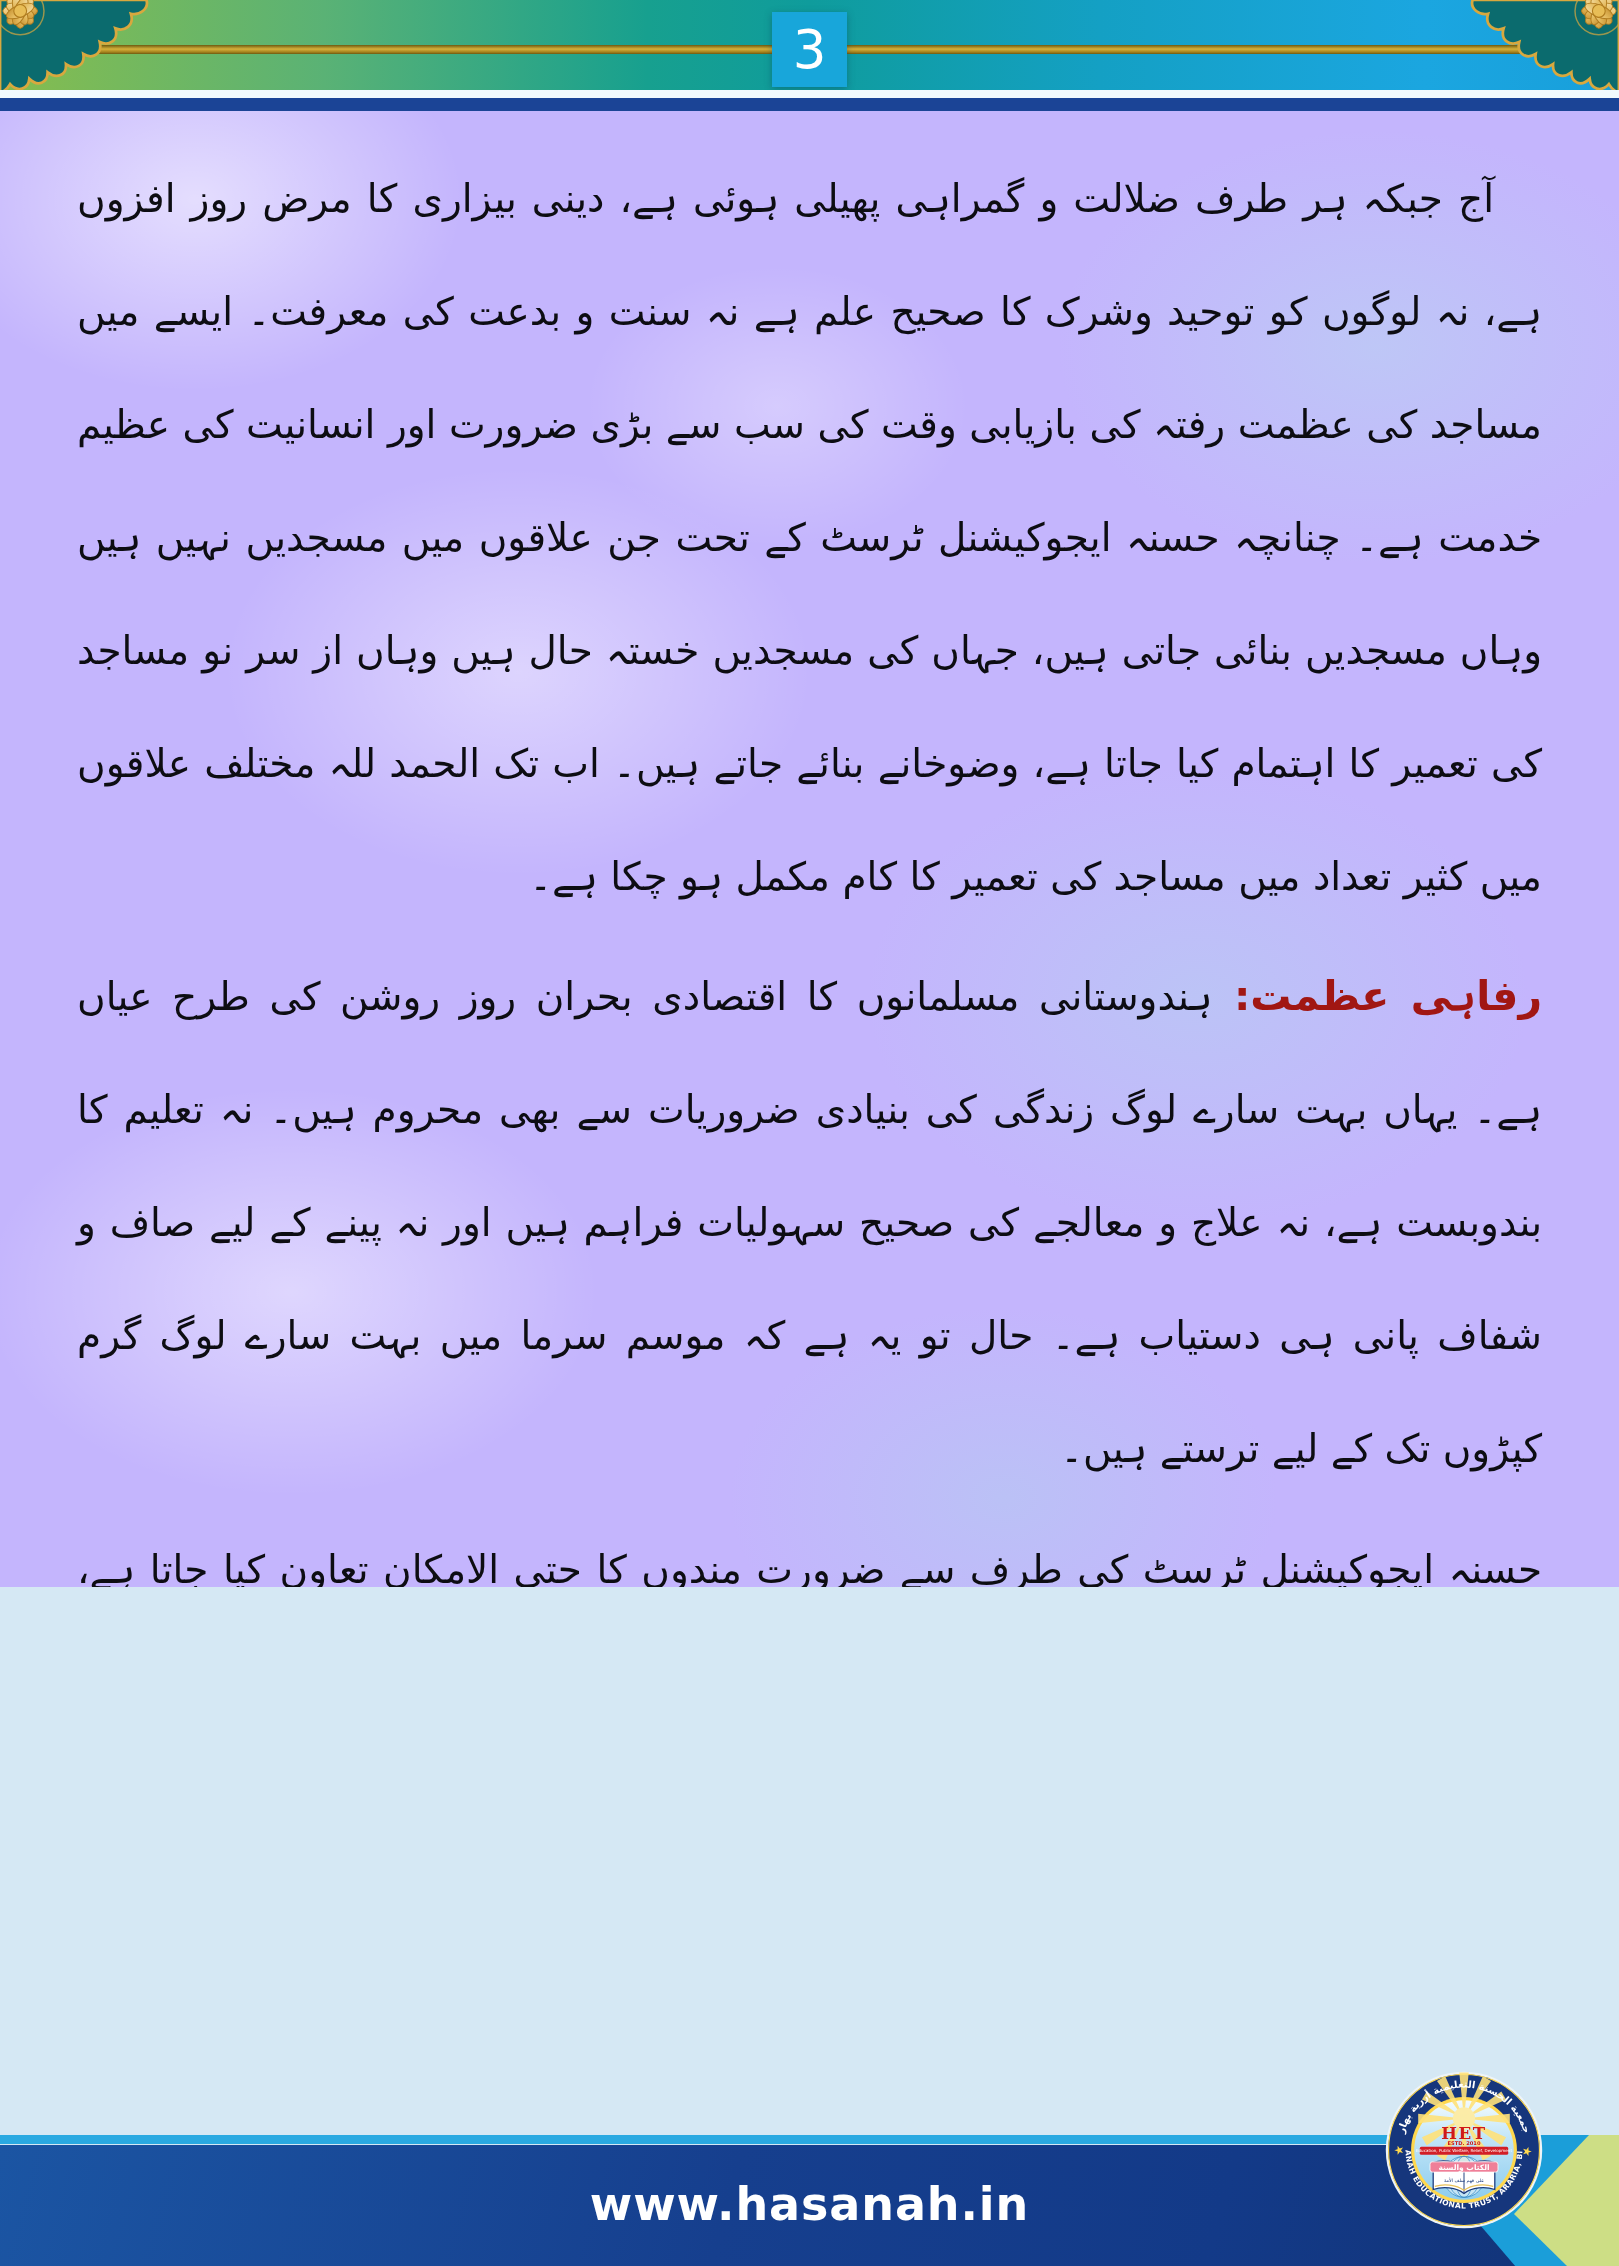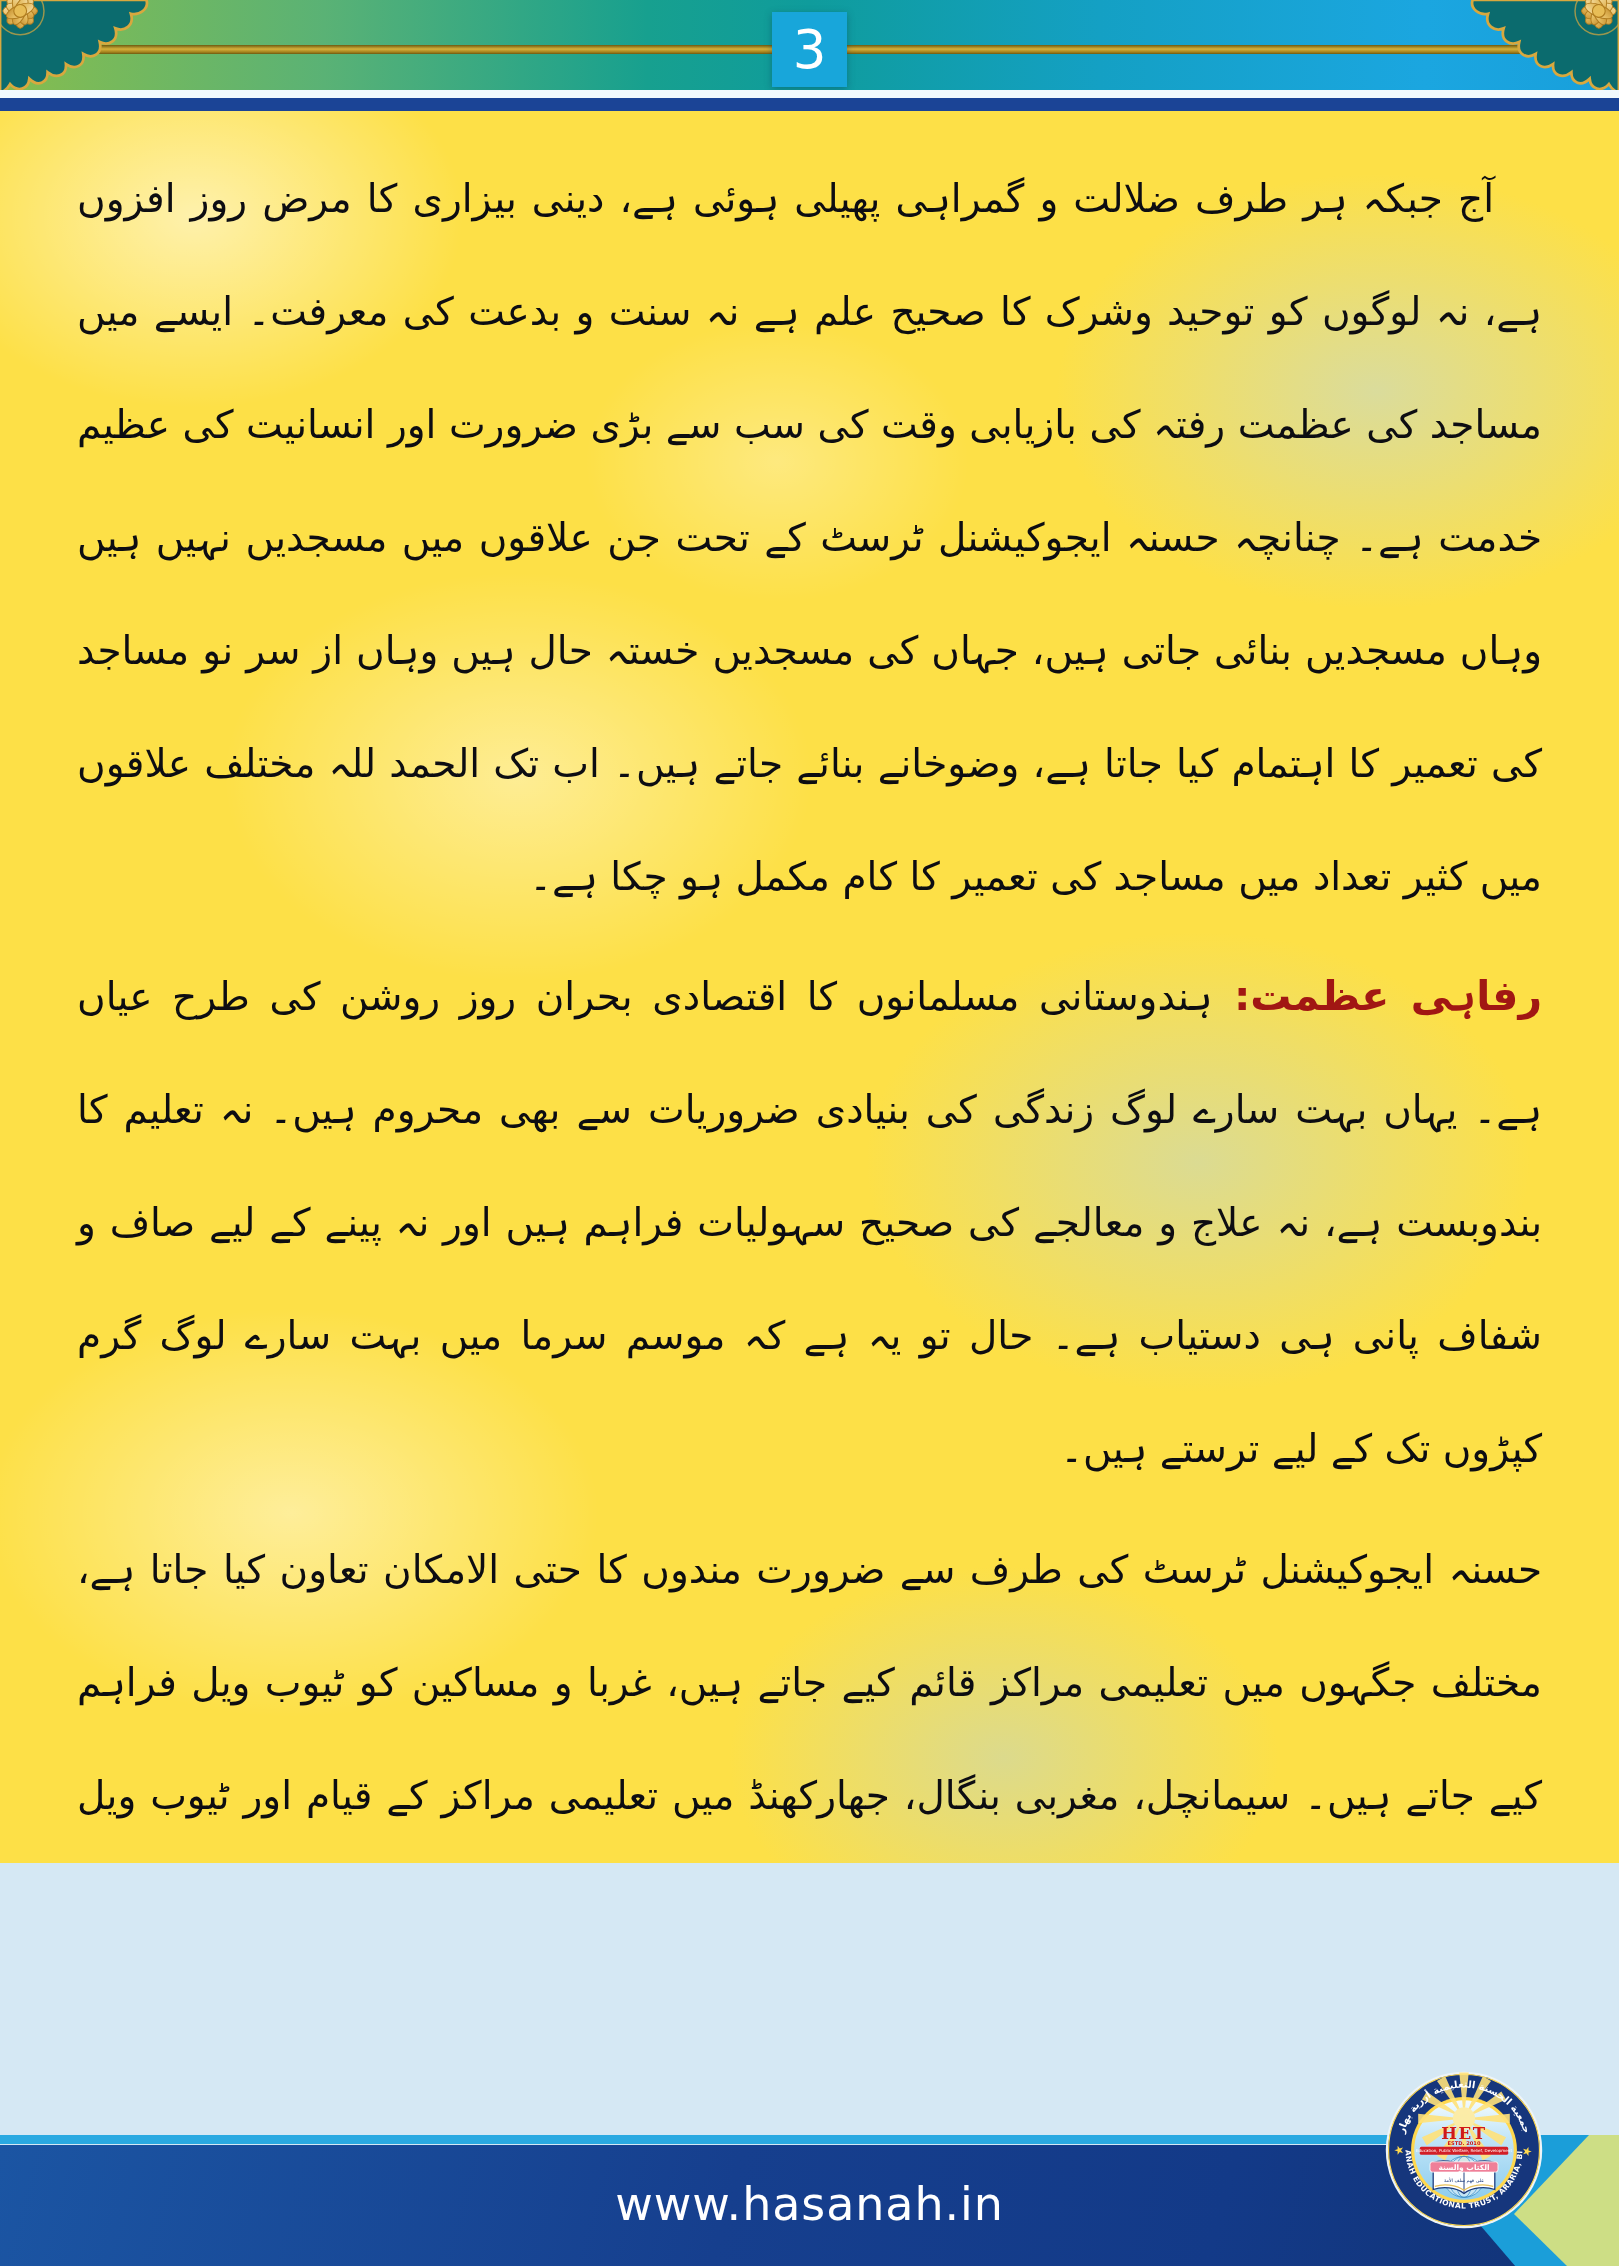--- a/index.html
+++ b/index.html
@@ -17,21 +17,21 @@
     display:flex;align-items:center;justify-content:center;
     background:#18a6da;color:#ffffff;font-size:53px;font-weight:400;
     box-shadow:0 1.8px 7.3px rgba(0,50,80,.35);}
   .ornament{position:absolute;top:0;width:163px;height:97px;}
   .ornament.left{left:0;}
   .ornament.right{right:0;transform:scaleX(-1);}
   .strip-white{position:absolute;top:90px;left:0;width:1619px;height:8.2px;background:#f2fafd;}
   .strip-navy{position:absolute;top:98px;left:0;width:1619px;height:13.7px;background:#1b4496;}
 
   
-  .body-area{position:absolute;top:111px;left:0;width:1619px;height:1752px;background:#fde047;overflow:hidden;}
+  .body-area{position:absolute;top:111px;left:0;width:1619px;height:1476px;background:#c4b5fd;overflow:hidden;}
   .body-area::before{content:"";position:absolute;inset:0;pointer-events:none;
     background:
       radial-gradient(384px 274px at 12% 6%,rgba(255,255,255,.55),transparent 70%),
       radial-gradient(457px 311px at 85% 16%,rgba(184,216,240,.50),transparent 70%),
       radial-gradient(420px 292px at 32% 38%,rgba(255,255,255,.42),transparent 70%),
       radial-gradient(475px 329px at 74% 60%,rgba(178,213,238,.45),transparent 70%),
       radial-gradient(439px 292px at 18% 80%,rgba(255,255,255,.45),transparent 70%),
       radial-gradient(393px 274px at 62% 94%,rgba(174,210,236,.42),transparent 70%),
       radial-gradient(274px 201px at 48% 20%,rgba(255,255,255,.30),transparent 70%);}
   .text-block{position:absolute;top:31px;right:77px;left:77px;direction:rtl;}
@@ -43,21 +43,21 @@
   
   .footer-cyan{position:absolute;top:2135px;left:0;width:1619px;height:9.1px;background:#2aa9e1;}
   .footer-navy{position:absolute;top:2145px;left:0;width:1619px;height:122px;
     background:linear-gradient(105deg,#1b55a3 0%,#163f8e 45%,#133a88 75%,#123376 100%);}
   .footer-shapes{position:absolute;top:2135px;left:1425px;width:194px;height:132px;overflow:hidden;}
   .shape-cyan{position:absolute;inset:0;background:#1b9ed9;
     clip-path:polygon(102px 0,194px 0,194px 132px,91px 132px,37px 69px);}
   .shape-green{position:absolute;inset:0;background:#cdde85;
     clip-path:polygon(164px 0,194px 0,194px 132px,143px 132px,89px 79px);}
   .footer-url{position:absolute;top:2177px;left:0;width:1619px;text-align:center;
-    color:#ffffff;font-size:46px;font-weight:normal;letter-spacing:0.9px;}
+    color:#ffffff;font-size:46px;font-weight:bold;letter-spacing:0.9px;}
   .logo{position:absolute;top:2071px;left:1385px;width:158px;height:158px;}
 </style>
 </head>
 <body>
 
 <div class="page">
 
   <div class="header">
     <div class="gold-line"></div>
   </div>

